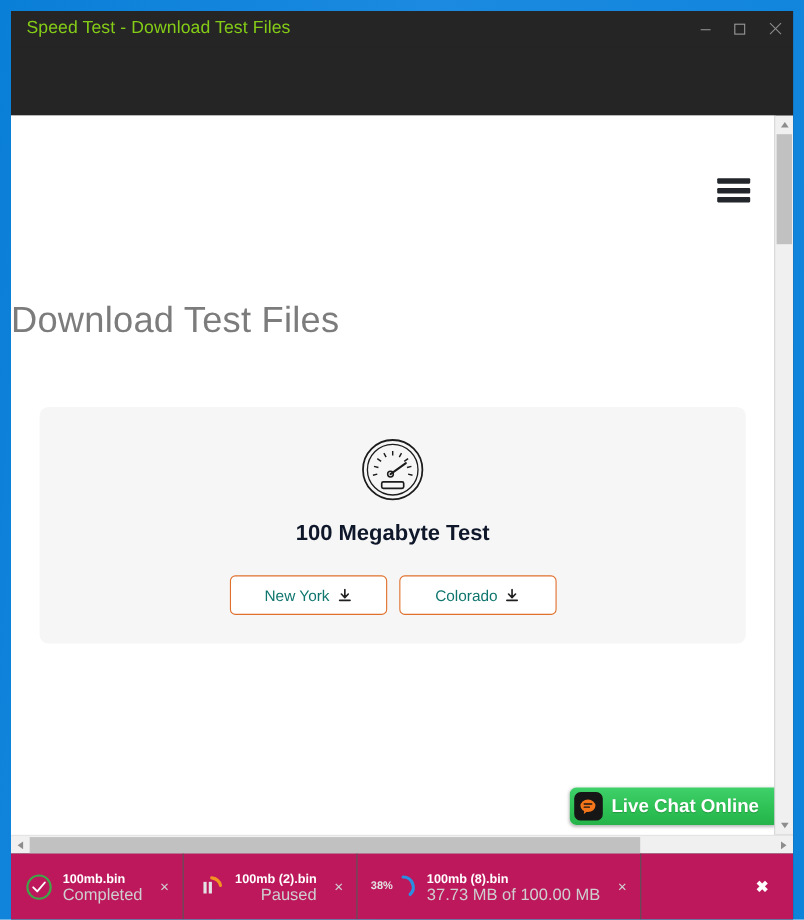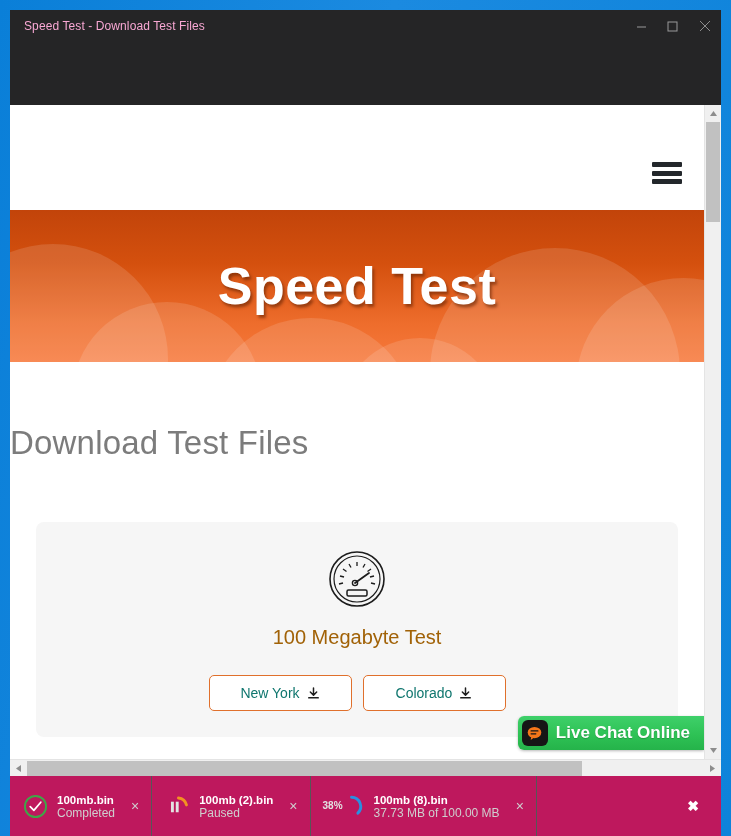--- a/index.html
+++ b/index.html
@@ -25,22 +25,22 @@
 
   
   .titlebar {
     height: 32px;
     background: #252526;
     display: flex; align-items: center;
     flex: 0 0 auto;
     position: relative;
   }
   .titlebar-text {
-    color: #f9a8d4;
-    font-size: 12px;
+    color: #84cc16;
+    font-size: 16px;
     padding-left: 14px;
     letter-spacing: .1px;
     white-space: nowrap;
   }
   .wincontrols {
     margin-left: auto;
     display: flex; height: 32px;
   }
   .wbtn {
     width: 31px; height: 32px;
@@ -140,23 +140,23 @@
     background: #f6f6f6;
     border-radius: 8px;
     padding: 28px 0 26px 0;
     text-align: center;
   }
   .gauge-wrap {
     display: flex; justify-content: center;
     margin-bottom: 18px;
   }
   .card-title {
-    color: #a16207;
+    color: #0f172a;
     font-size: 20px;
-    font-weight: normal;
+    font-weight: bold;
     margin-bottom: 26px;
   }
   .btn-row {
     display: flex; justify-content: center; gap: 11px;
   }
   .loc-btn {
     border: 1px solid #e0702c;
     background: #ffffff;
     border-radius: 5px;
     color: #0f766e;
@@ -264,23 +264,24 @@
   .dl-texts { display: flex; flex-direction: column; justify-content: center; }
   .dl-name {
     color: #ffffff;
     font-size: 11.5px;
     font-weight: bold;
     line-height: 14px;
     white-space: nowrap;
   }
   .dl-status {
     color: #cfcfcf;
-    font-size: 12px;
+    font-size: 15px;
     line-height: 13px;
     white-space: nowrap;
+    text-align: right;
   }
   .dl-x {
     color: #cfcfcf;
     font-size: 14px;
     padding: 0 12px 0 16px;
     align-self: center;
     line-height: 1;
     cursor: pointer;
   }
   .pct-label {
@@ -336,29 +337,20 @@
       <div class="page">
 
         <div class="sitenav">
           <div class="hamburger">
             <span></span>
             <span></span>
             <span></span>
           </div>
         </div>
 
-        <div class="hero">
-          <div class="cloud c1"></div>
-          <div class="cloud c2"></div>
-          <div class="cloud c3"></div>
-          <div class="cloud c4"></div>
-          <div class="cloud c5"></div>
-          <div class="cloud c6"></div>
-          <div class="hero-title">Speed Test</div>
-        </div>
 
         <div class="content">
           <div class="page-heading">Download Test Files</div>
 
           <div class="card">
             <div class="gauge-wrap">
               <svg width="58" height="58" viewBox="0 0 58 58">
                 <circle cx="29" cy="29" r="27" fill="none" stroke="#1c1c1c" stroke-width="1.6"></circle>
                 <circle cx="29" cy="29" r="23" fill="none" stroke="#1c1c1c" stroke-width="1.2"></circle>
                 <g stroke="#1c1c1c" stroke-width="1.3">

